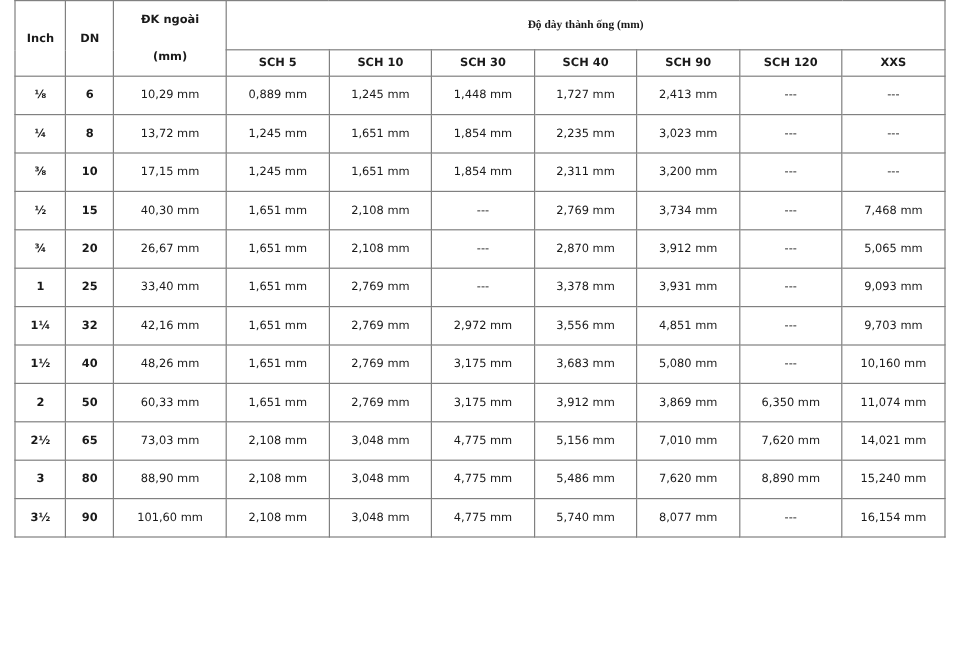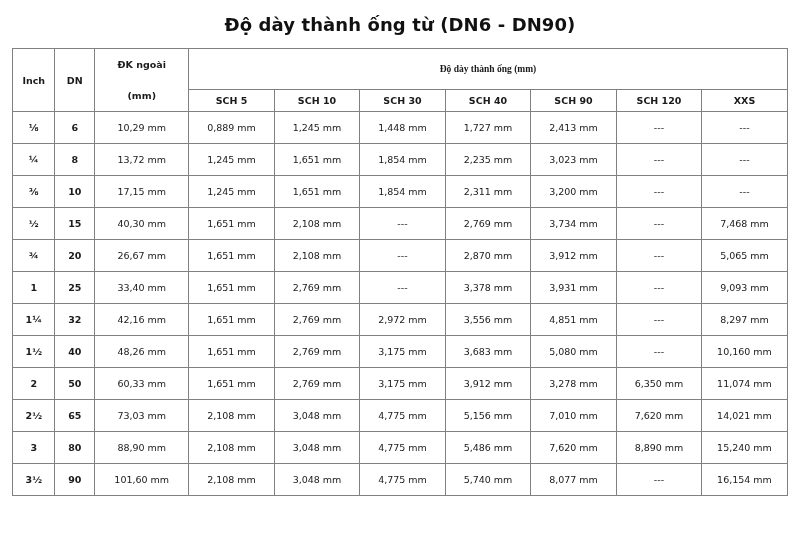--- a/index.html
+++ b/index.html
@@ -78,21 +78,20 @@
   col.c-inch { width: 42px; }
   col.c-dn { width: 40px; }
   col.c-od { width: 94px; }
   col.c-sch { width: 85.5px; }
 </style>
 </head>
 <body>
 
 <div class="page">
 
-  <div class="title">Độ dày thành ống từ (DN6 - DN90)</div>
 
   <table class="pipe-table">
     <colgroup>
       <col class="c-inch">
       <col class="c-dn">
       <col class="c-od">
       <col class="c-sch">
       <col class="c-sch">
       <col class="c-sch">
       <col class="c-sch">
@@ -196,21 +195,21 @@
       <tr>
         <td class="col-inch">1¼</td>
         <td class="col-dn">32</td>
         <td class="col-od">42,16 mm</td>
         <td>1,651 mm</td>
         <td>2,769 mm</td>
         <td>2,972 mm</td>
         <td>3,556 mm</td>
         <td>4,851 mm</td>
         <td>---</td>
-        <td>8,297 mm</td>
+        <td>9,703 mm</td>
       </tr>
       <tr>
         <td class="col-inch">1½</td>
         <td class="col-dn">40</td>
         <td class="col-od">48,26 mm</td>
         <td>1,651 mm</td>
         <td>2,769 mm</td>
         <td>3,175 mm</td>
         <td>3,683 mm</td>
         <td>5,080 mm</td>
@@ -218,21 +217,21 @@
         <td>10,160 mm</td>
       </tr>
       <tr>
         <td class="col-inch">2</td>
         <td class="col-dn">50</td>
         <td class="col-od">60,33 mm</td>
         <td>1,651 mm</td>
         <td>2,769 mm</td>
         <td>3,175 mm</td>
         <td>3,912 mm</td>
-        <td>3,278 mm</td>
+        <td>3,869 mm</td>
         <td>6,350 mm</td>
         <td>11,074 mm</td>
       </tr>
       <tr>
         <td class="col-inch">2½</td>
         <td class="col-dn">65</td>
         <td class="col-od">73,03 mm</td>
         <td>2,108 mm</td>
         <td>3,048 mm</td>
         <td>4,775 mm</td>

